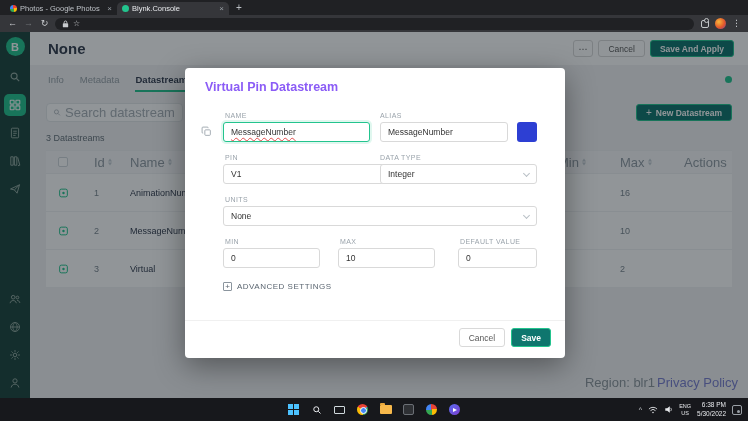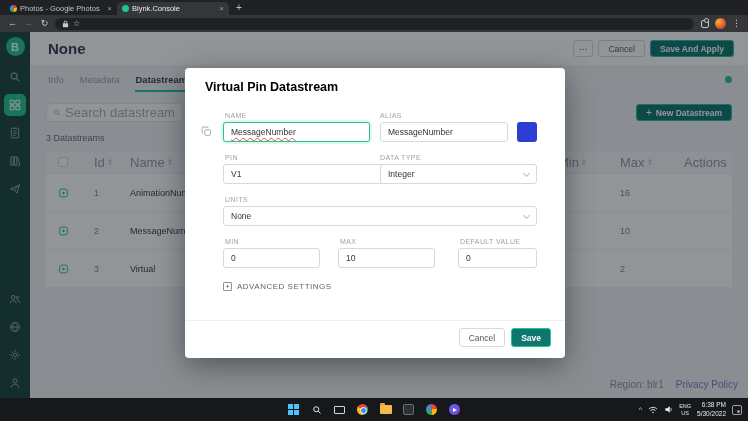--- a/index.html
+++ b/index.html
@@ -77,28 +77,28 @@
   .cell{position:absolute;top:50%;transform:translateY(-50%);font-size:9px;color:#7c8790;display:flex;align-items:center}
   .thead .cell{font-size:13px;color:#909aa3}
   .c-check{left:12px}.c-id{left:48px}.c-name{left:84px}.c-min{left:512px}.c-max{left:574px}.c-act{left:638px}
   .c-name{color:#333c4e}
   .checkbox{width:10px;height:10px;border:1px solid #cfd6db;border-radius:2px;background:#fff}
   .sort{display:inline-flex;flex-direction:column;gap:1px;margin-left:3px}
   .sort i{width:0;height:0;border-left:2.5px solid transparent;border-right:2.5px solid transparent}
   .sort .up{border-bottom:3px solid #c2cad1}
   .sort .dn{border-top:3px solid #c2cad1}
 
-  .region-note{position:absolute;right:10px;bottom:8px;font-size:10px;color:#8c959c;display:flex;gap:12px}
+  .region-note{position:absolute;right:10px;bottom:8px;font-size:13px;color:#8c959c;display:flex;gap:2px}
   .region-note .link{color:#7a7fd0}
 
   
   .backdrop{position:absolute;inset:0;background:rgba(12,20,26,.45);z-index:20}
   .modal{position:absolute;left:185px;top:36px;width:380px;height:290px;background:#fff;border-radius:4px;
     box-shadow:0 8px 30px rgba(0,0,0,.4);z-index:30}
-  .m-title{position:absolute;left:20px;top:12px;font-size:12.5px;font-weight:bold;color:#000000}
+  .m-title{position:absolute;left:20px;top:12px;font-size:12.5px;font-weight:bold;color:#8b5cf6}
   .m-label{position:absolute;font-size:7px;color:#9aa3ab;letter-spacing:.4px}
   .inp{position:absolute;height:20px;background:#fff;border:1px solid #d9d9d9;border-radius:3px;
     font-size:8.5px;color:#333;display:flex;align-items:center;padding:0 7px}
   .inp.focus{border-color:#23c48e;box-shadow:0 0 0 2px rgba(35,196,142,.14)}
   .spell{text-decoration:underline wavy #e24d4d;text-underline-offset:2px}
   .sel{justify-content:flex-start;padding-right:16px}
   .chev{position:absolute;right:7px;top:6px;width:5px;height:5px;border-right:1.2px solid #b9c0c6;
     border-bottom:1.2px solid #b9c0c6;transform:rotate(45deg)}
   .copy-ico{position:absolute;left:16px;top:58px;color:#9aa3ab}
   .swatch{position:absolute;left:332px;top:54px;width:20px;height:20px;border-radius:3px}

